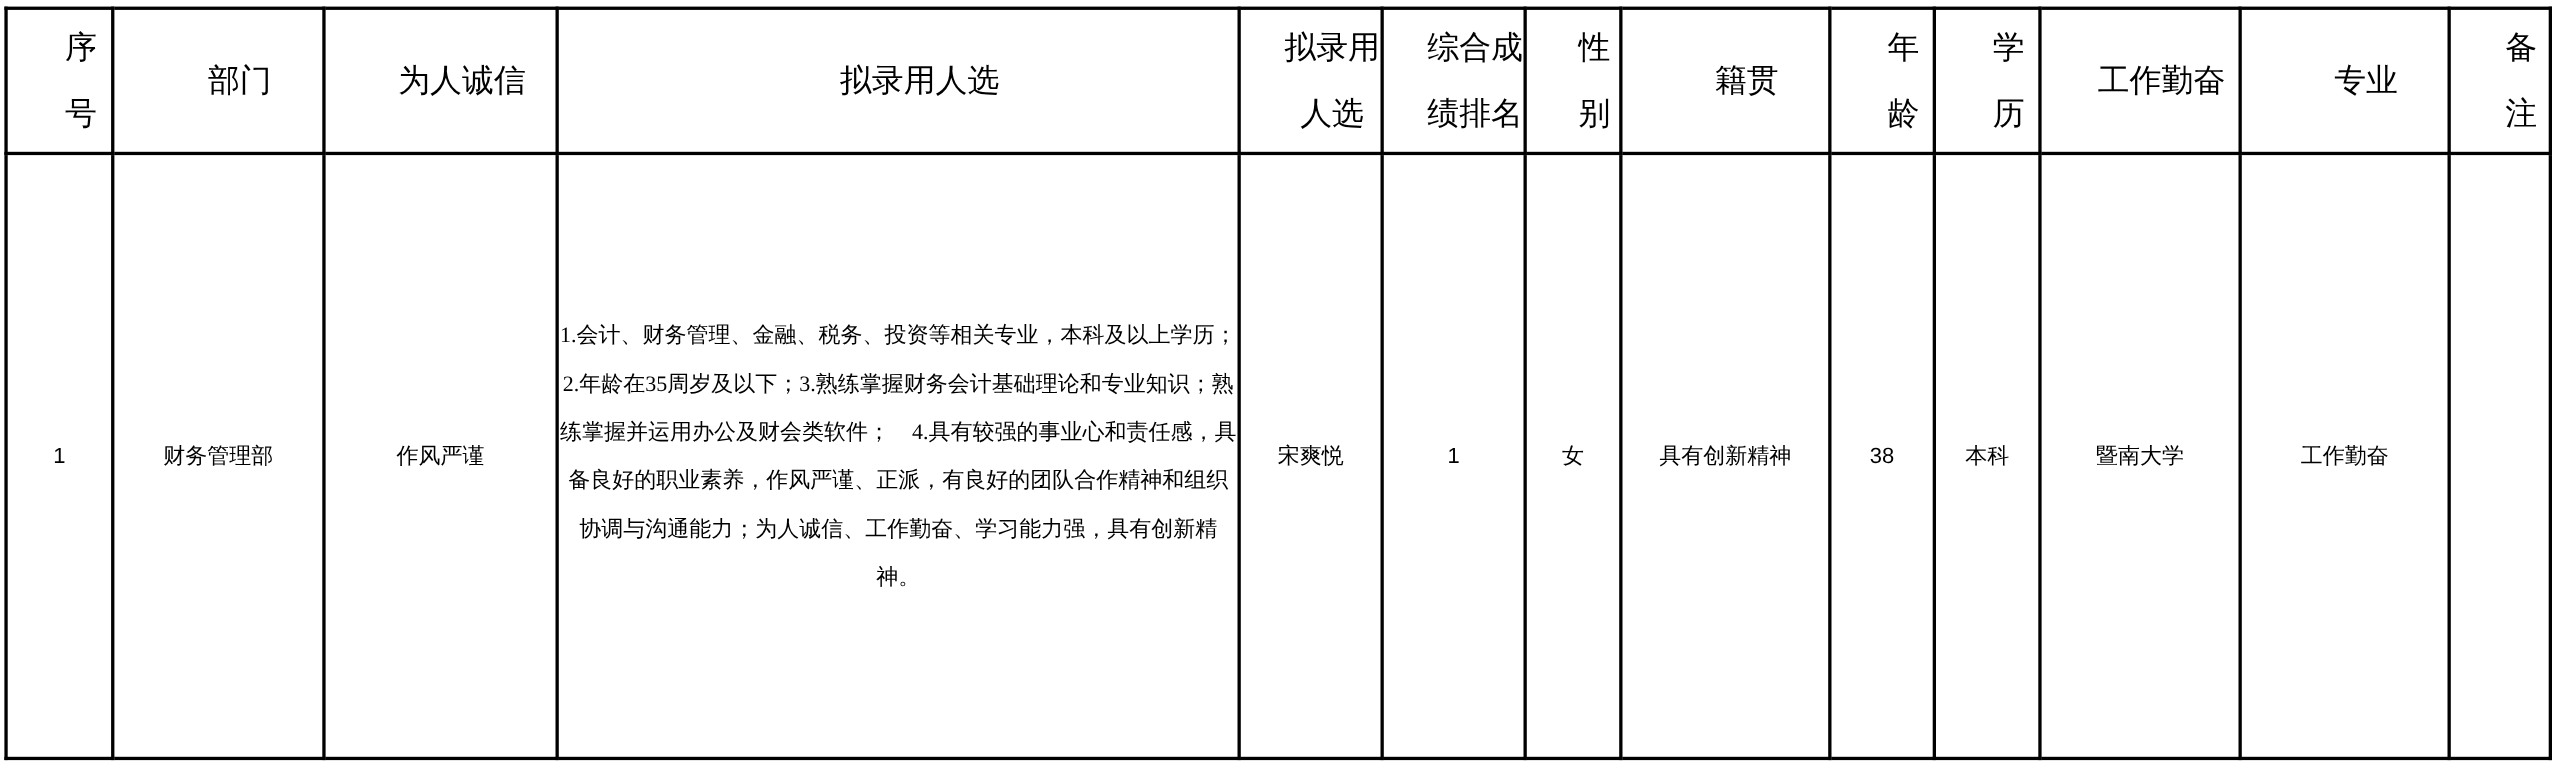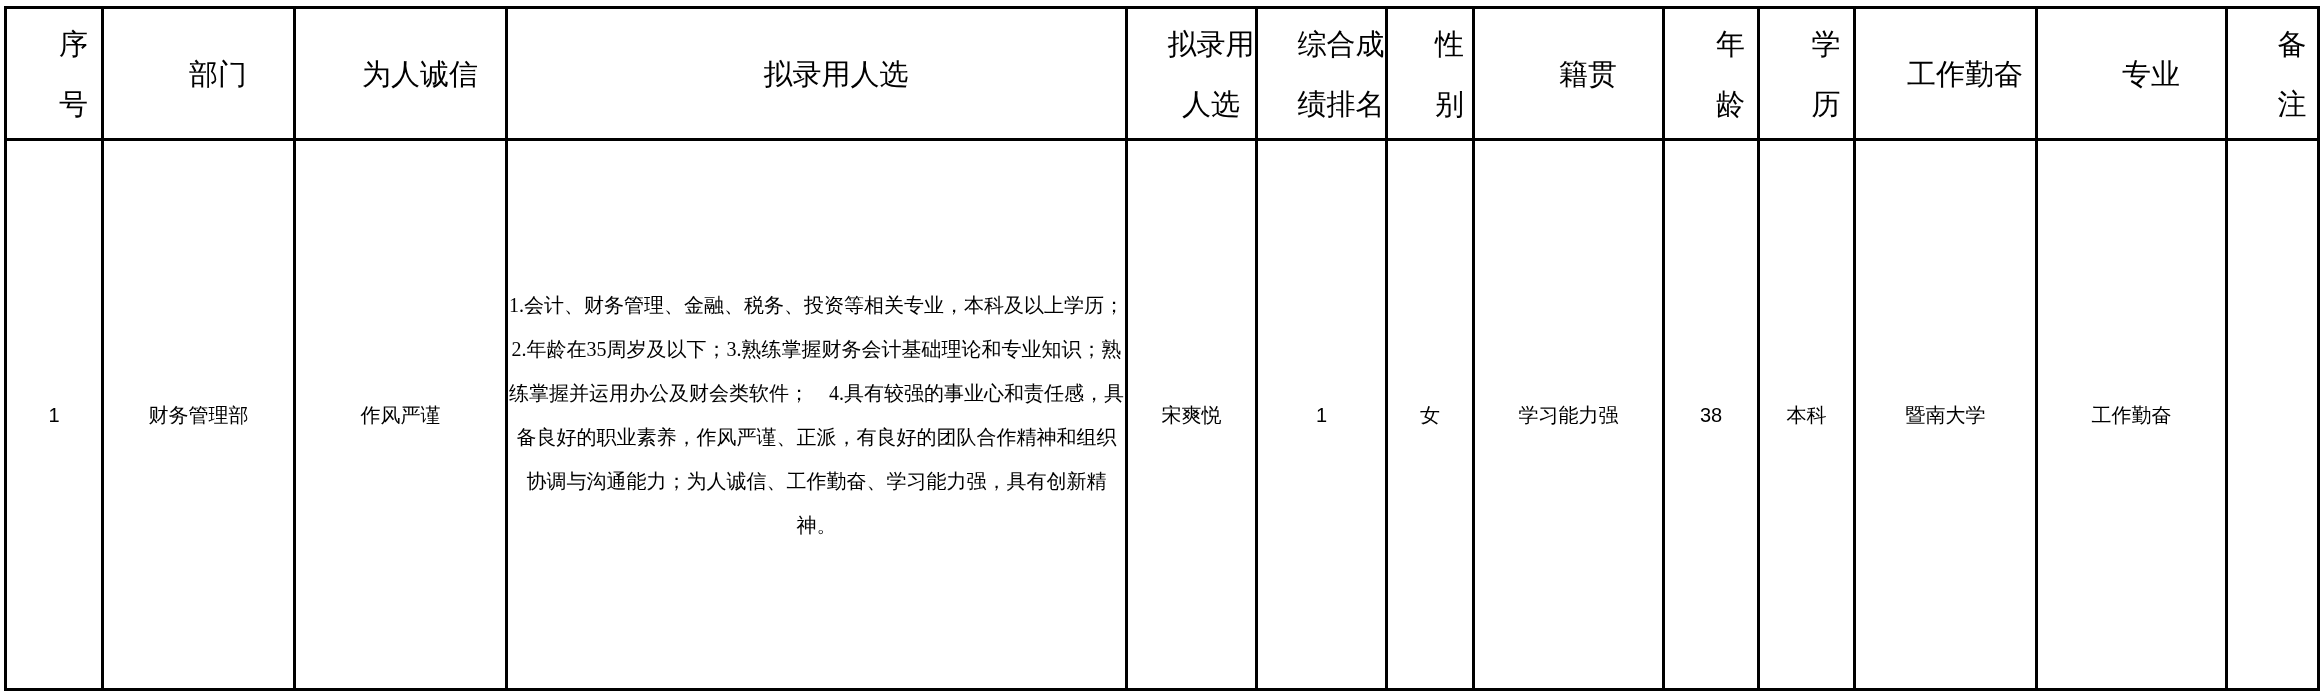--- a/index.html
+++ b/index.html
@@ -94,21 +94,21 @@
         <th>备注</th>
       </tr>
       <tr class="data-row">
         <td class="num-cell">1</td>
         <td>财务管理部</td>
         <td>作风严谨</td>
         <td class="req-cell">1.会计、财务管理、金融、税务、投资等相关专业，本科及以上学历；　2.年龄在35周岁及以下；3.熟练掌握财务会计基础理论和专业知识；熟练掌握并运用办公及财会类软件；　4.具有较强的事业心和责任感，具备良好的职业素养，作风严谨、正派，有良好的团队合作精神和组织协调与沟通能力；为人诚信、工作勤奋、学习能力强，具有创新精神。</td>
         <td>宋爽悦</td>
         <td class="num-cell">1</td>
         <td>女</td>
-        <td>学习能力强</td>
+        <td>具有创新精神</td>
         <td class="num-cell">38</td>
         <td>本科</td>
         <td>暨南大学</td>
         <td>工作勤奋</td>
         <td></td>
       </tr>
     </tbody>
   </table>
 </div>
 

